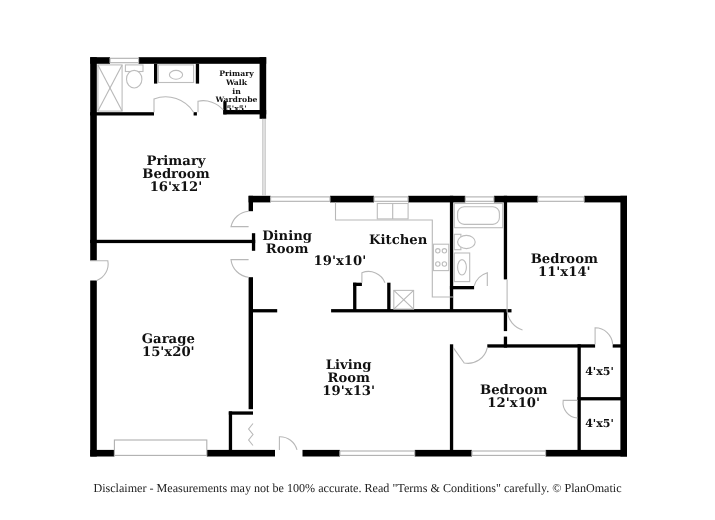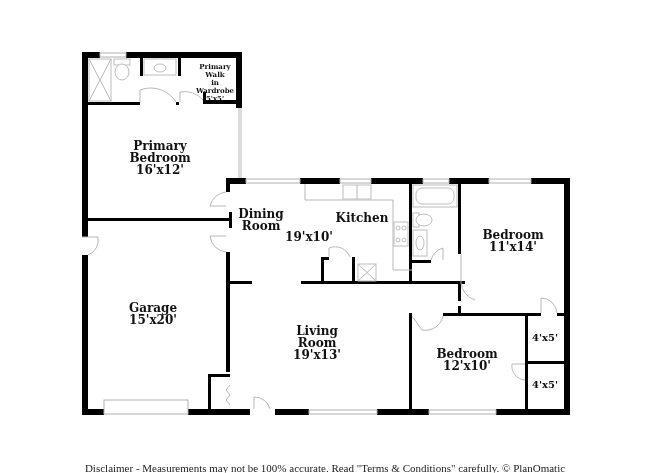--- a/index.html
+++ b/index.html
@@ -4,21 +4,21 @@
   <style>
     html, body { margin: 0; padding: 0; background: #ffffff; }
     body { width: 650px; height: 473px; position: relative; overflow: hidden; font-family: "DejaVu Serif", "Liberation Serif", serif; }
     #plan { position: absolute; left: 0; top: 0; }
     .wall { fill: #000; }
     .thin { stroke: #b8b8b8; stroke-width: 1; fill: none; }
     .win { fill: #ffffff; stroke: #b0b0b0; stroke-width: 1; }
     .fix { fill: #fff; stroke: #bdbdbd; stroke-width: 1; }
     .door { fill: none; stroke: #b8b8b8; stroke-width: 1; }
     .lbl { font-family: "DejaVu Serif", "Liberation Serif", serif; font-weight: bold; fill: #111; text-anchor: middle; }
-    .disclaimer { position: absolute; left: 0; width: 650px; top: 438px; text-align: center; font-family: "Liberation Serif", "DejaVu Serif", serif; font-size: 11px; color: #222; margin-top: 24px; }
+    .disclaimer { position: absolute; left: 0; width: 650px; top: 438px; text-align: center; font-family: "Liberation Serif", "DejaVu Serif", serif; font-size: 11px; color: #222; }
   </style>
 </head>
 <body>
 
 <svg id="plan" width="650" height="473" viewBox="0 0 650 473" xmlns="http://www.w3.org/2000/svg">
 
   <g>
 
     <rect class="wall" x="82" y="52" width="18" height="6"></rect>
     <rect class="wall" x="126" y="52" width="116" height="6"></rect>

